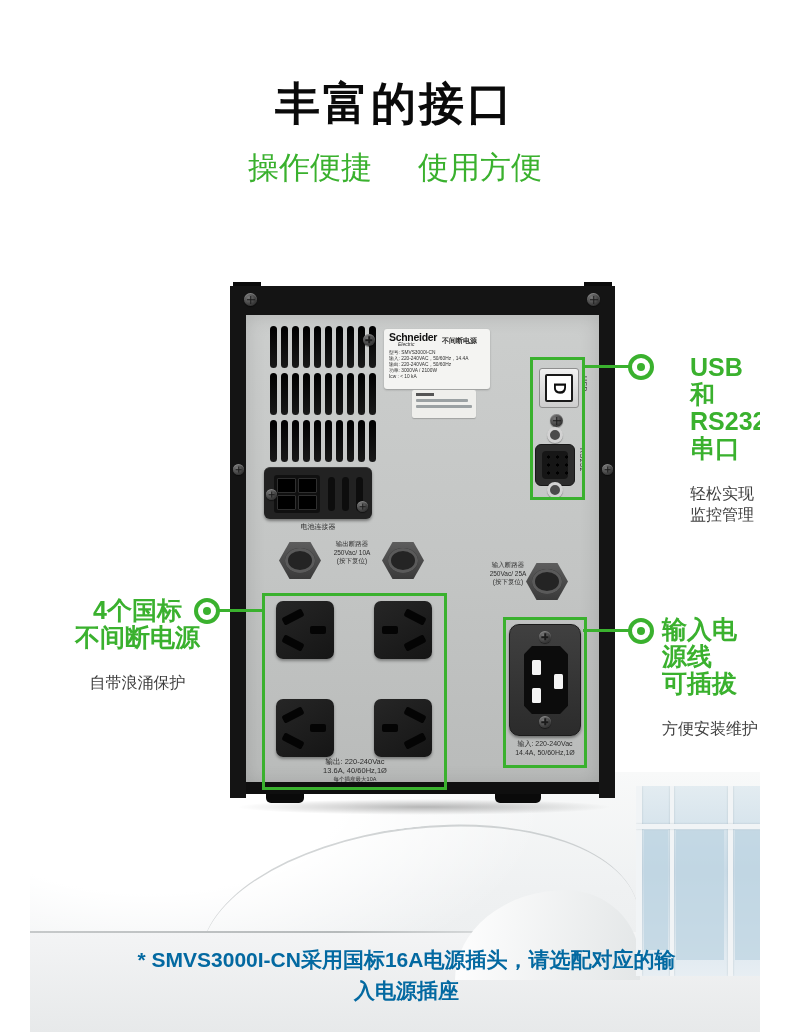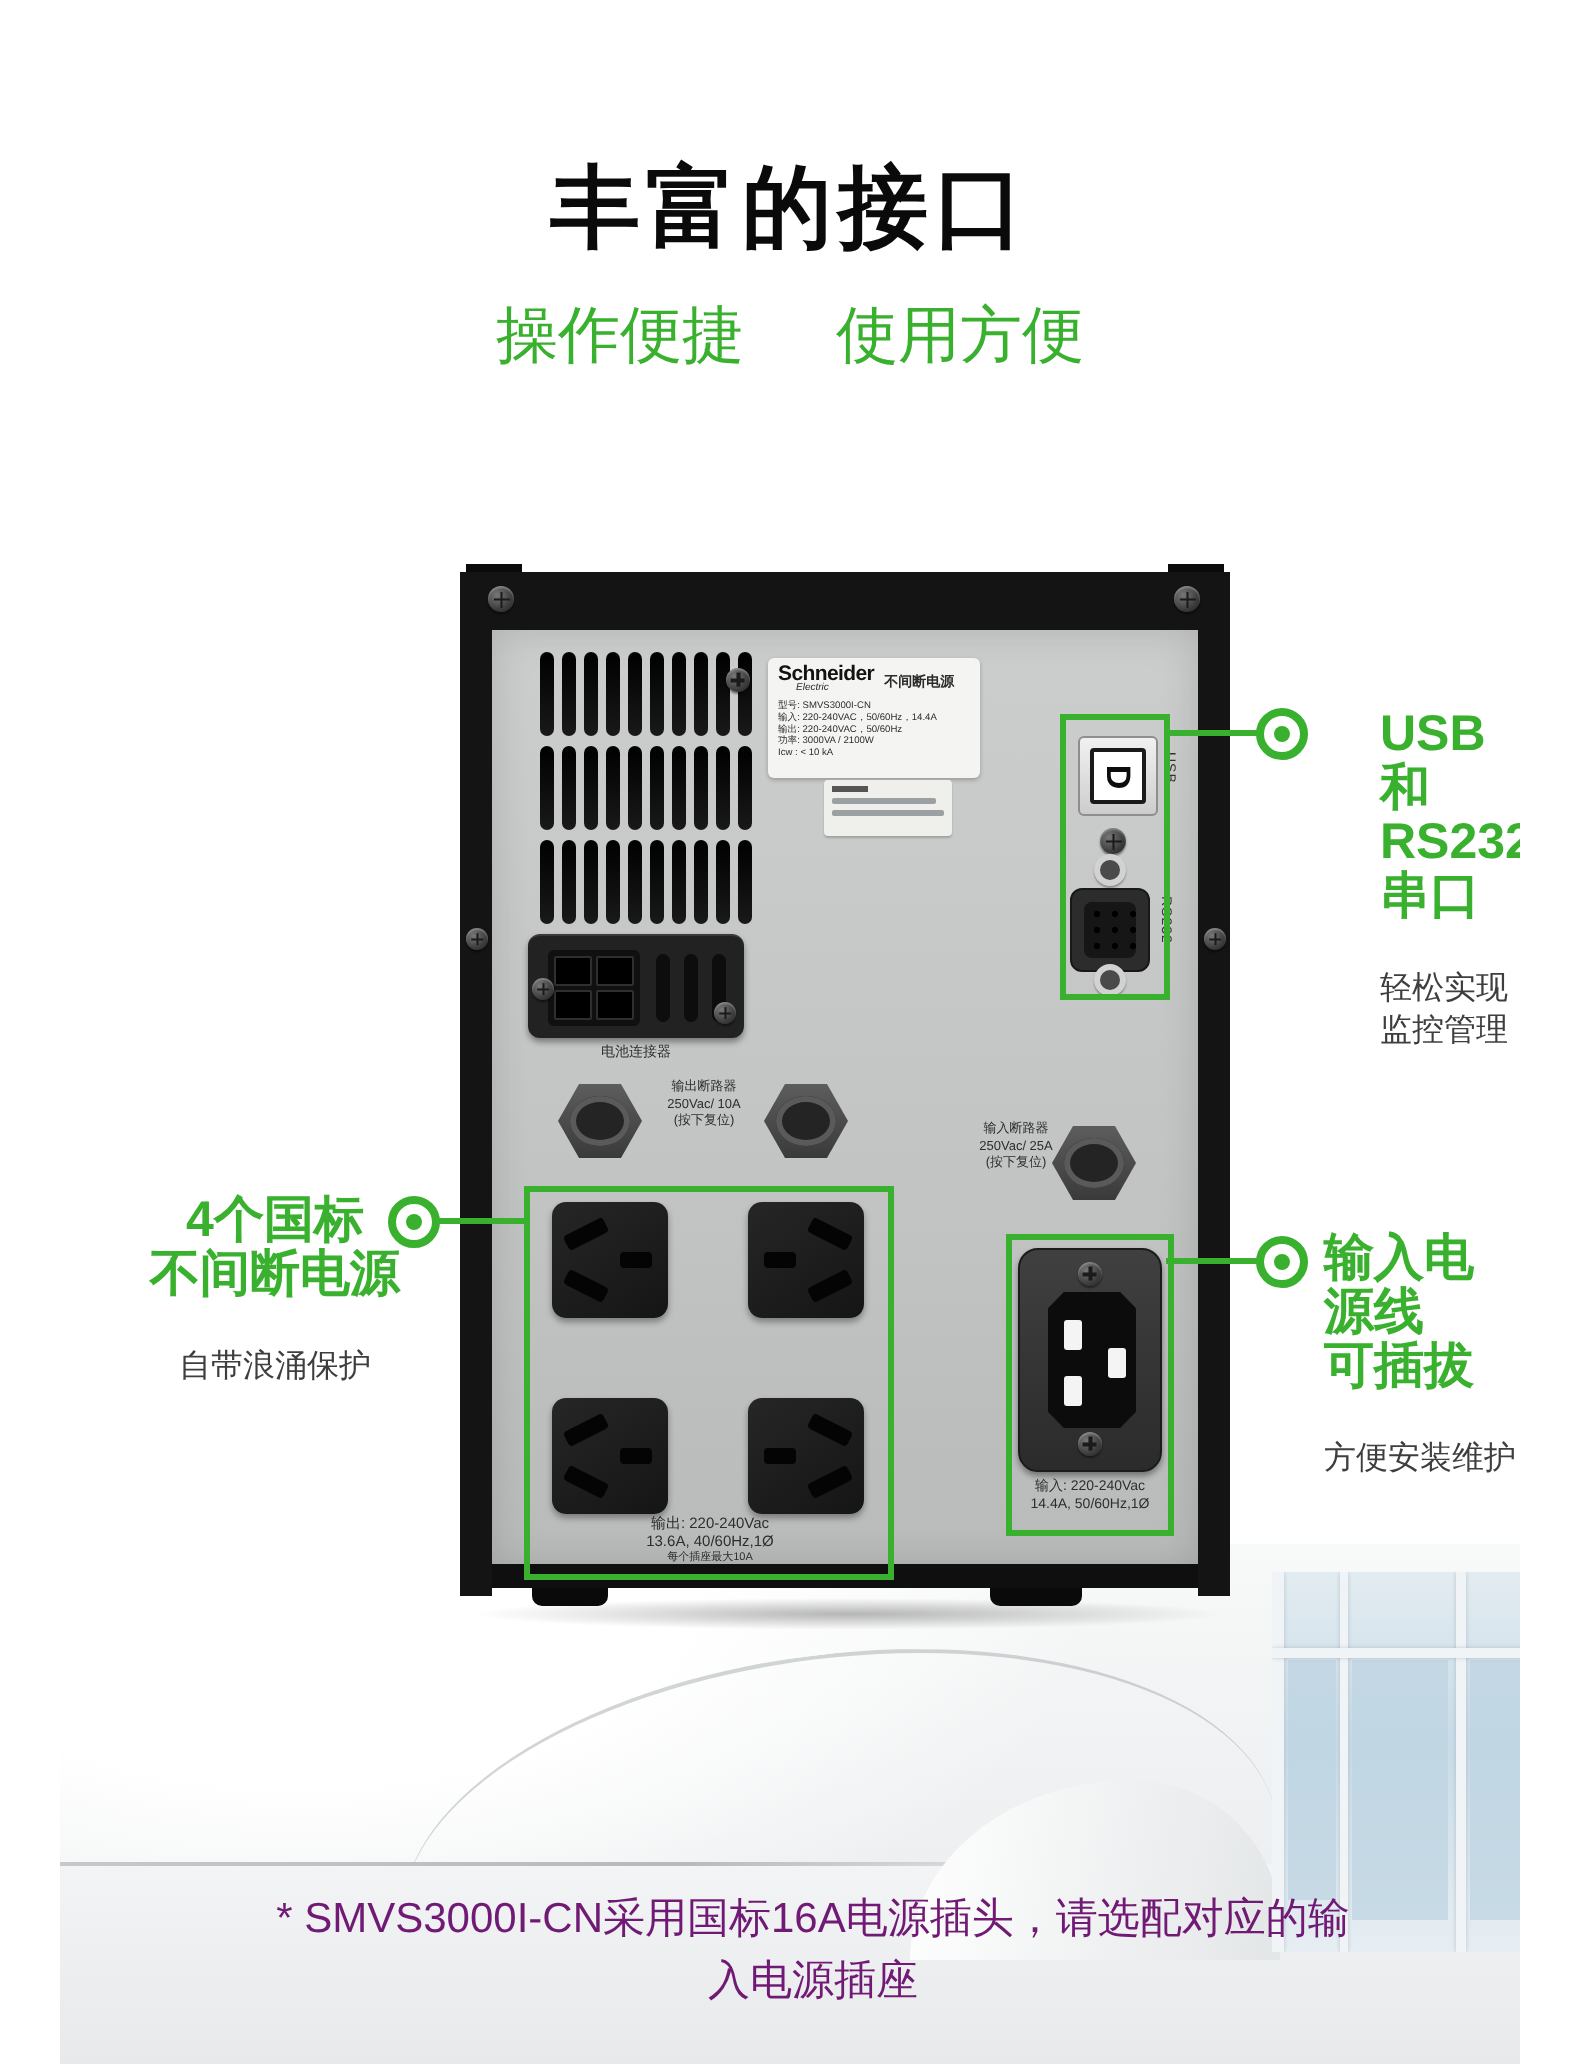--- a/index.html
+++ b/index.html
@@ -109,21 +109,21 @@
   
   .hlbox { position:absolute; border:3px solid var(--accent); }
   .hline { position:absolute; height:3px; background:var(--accent); }
   .bullseye { position:absolute; width:26px; height:26px; border:4px solid var(--accent);
               border-radius:50%; background:#fff; }
   .bullseye::after { content:''; position:absolute; inset:5px; border-radius:50%; background:var(--accent); }
   .co-title { font-size:25px; line-height:27px; font-weight:bold; color:var(--accent); }
   .co-desc { font-size:16px; color:#3e3e3e; margin-top:22px; }
 
   .footnote { position:absolute; left:0; top:944px; width:100%; text-align:center;
-              font-size:21px; line-height:31px; font-weight:normal; color:#701a75;padding-left:23px; }
+              font-size:21px; line-height:31px; font-weight:bold; color:#0369a1;padding-left:23px; }
 </style>
 </head>
 <body>
 
 <div class="canvas">
 
   <div class="scene">
     <div class="wallcurve"></div>
     <div class="arcline"></div>
     <div class="floor"></div>

